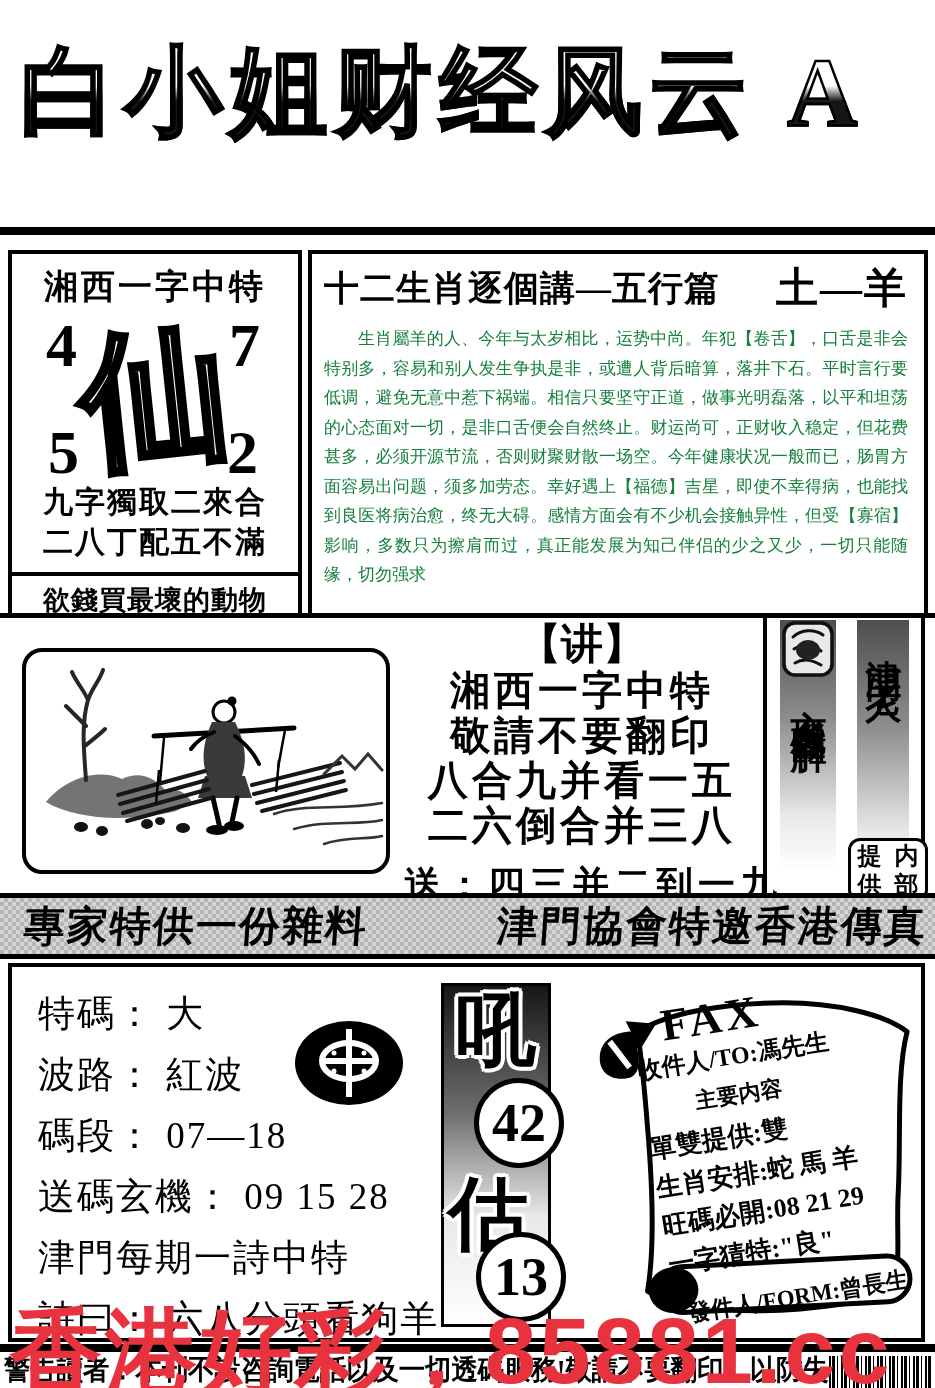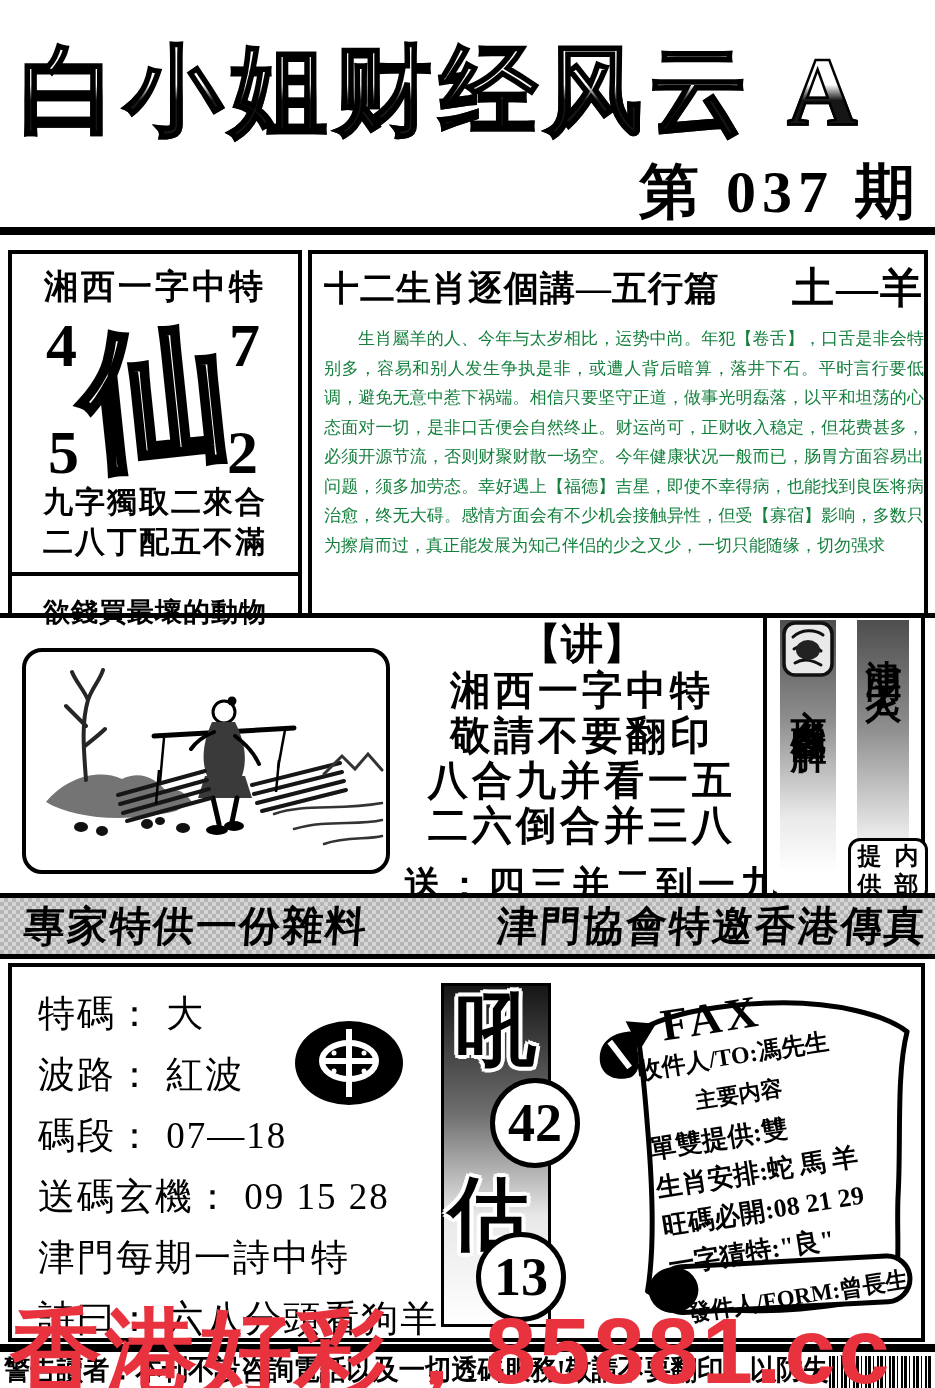--- a/index.html
+++ b/index.html
@@ -1,21 +1,21 @@
 <!DOCTYPE html>
 <html><head>
 <meta charset="utf-8">
 <style>
   html,body{margin:0;padding:0;background:#888;}
   .page{position:relative;width:935px;height:1388px;background:#fff;margin:0 auto;
         overflow:hidden;font-family:"Liberation Sans",sans-serif;color:#000;}
 
   
   .masthead{position:absolute;top:28px;left:20px;width:900px;height:130px;
-            display:flex;justify-content:space-between;align-items:flex-end;}
+            display:flex;justify-content:space-between;align-items:center;}
   .masthead-title{font-size:97px;font-weight:900;letter-spacing:8px;white-space:nowrap;
             font-family:"Liberation Serif",serif;
             -webkit-text-stroke:2.5px #000;
             background:linear-gradient(to bottom,#ffffff 0%,#ffffff 44%,#161616 56%,#161616 100%);
             -webkit-background-clip:text;background-clip:text;color:transparent;
             text-shadow:none;}
   .issue{position:absolute;top:152px;right:14px;font-size:60px;font-weight:900;
          font-family:"Liberation Serif",serif;letter-spacing:6px;}
   .top-rule{position:absolute;top:227px;left:0;width:935px;height:8px;background:#000;}
 
@@ -29,26 +29,26 @@
   .num.tl{left:34px;top:-4px;}
   .num.tr{right:38px;top:-4px;}
   .num.bl{left:36px;bottom:-6px;}
   .num.br{right:40px;bottom:-6px;}
   .center-char{position:absolute;left:0;right:0;top:50%;transform:translateY(-50%) rotate(-6deg);
             font-size:148px;font-weight:900;font-family:"Liberation Serif",serif;
             color:#fff;-webkit-text-stroke:5px #000;line-height:1;}
   .left-line{font-size:30px;font-weight:900;line-height:40px;letter-spacing:2px;
             font-family:"Liberation Serif",serif;}
   .left-divider{border-top:4px solid #000;margin-top:10px;}
-  .left-footer{padding-top:18px;font-size:27px;font-weight:900;letter-spacing:1px;
+  .left-footer{padding-top:6px;font-size:27px;font-weight:900;letter-spacing:1px;
             font-family:"Liberation Serif",serif;}
 
   
   .right-box{position:absolute;left:308px;top:250px;width:620px;height:367px;
-            border:4px solid #000;box-sizing:border-box;padding:6px 0 0 12px;}
+            border:4px solid #000;box-sizing:border-box;padding:6px 16px 0 12px;}
   .zodiac-header{display:flex;justify-content:space-between;align-items:center;}
   .zodiac-title{font-size:35px;font-weight:900;letter-spacing:1px;font-family:"Liberation Serif",serif;}
   .zodiac-element{font-size:42px;font-weight:900;letter-spacing:2px;font-family:"Liberation Serif",serif;}
   .zodiac-body{margin-top:8px;font-size:17px;line-height:29.5px;text-align:justify;
             text-indent:2em;color:#15803d;font-weight:500;}
 
   
   .mid-rule{position:absolute;top:613px;left:0;width:935px;height:5px;background:#000;}
   .mid-vline{position:absolute;left:763px;top:618px;width:4px;height:275px;background:#000;}
   .mid-rline{position:absolute;left:921px;top:618px;width:4px;height:275px;background:#000;}
@@ -100,21 +100,21 @@
           border:3px solid #000;box-sizing:border-box;
           background:linear-gradient(180deg,#161616 0%,#6f6f6f 38%,#e8e8e8 68%,#fff 100%);}
   .shout-char{font-size:80px;font-weight:900;font-family:"Liberation Serif",serif;color:#000;
           text-align:center;line-height:1.1;
           text-shadow:-3px -3px 0 #fff,3px -3px 0 #fff,-3px 3px 0 #fff,3px 3px 0 #fff,
                       0 -4px 0 #fff,0 4px 0 #fff,-4px 0 0 #fff,4px 0 0 #fff;}
   .shout-char.second{margin-top:8px;margin-left:-16px;}
   .circle-num{position:absolute;width:90px;height:90px;border:5px solid #000;border-radius:50%;
           background:#fff;box-sizing:border-box;display:flex;align-items:center;justify-content:center;
           font-size:54px;font-weight:900;font-family:"Liberation Serif",serif;}
-  .circle-num.first{left:46px;top:92px;}
+  .circle-num.first{left:30px;top:92px;}
   .circle-num.second{left:32px;top:246px;}
 
   
   .fax-area{position:absolute;left:548px;top:2px;width:368px;height:372px;}
   .fax-area svg.scroll{position:absolute;left:0;top:0;width:100%;height:100%;}
   .fax-text{position:absolute;left:68px;top:40px;width:270px;transform:rotate(-9deg);
           transform-origin:left top;font-family:"Liberation Serif",serif;}
   .fax-heading{display:flex;align-items:center;font-size:45px;font-weight:900;letter-spacing:4px;line-height:1;}
   .fax-arrow{width:0;height:0;border-top:16px solid transparent;border-bottom:16px solid transparent;
           border-left:26px solid #000;margin-right:4px;transform:rotate(-18deg);}
@@ -135,21 +135,20 @@
           background:repeating-linear-gradient(90deg,#000 0 2px,#fff 2px 3px,#000 3px 6px,#fff 6px 8px,#000 8px 9px,#fff 9px 12px);}
 </style>
 </head>
 <body>
 
 <div class="page">
 
   <div class="masthead">
     <div class="masthead-title">白小姐财经风云 A</div>
   </div>
-  <div class="issue">第 037 期</div>
   <div class="top-rule"></div>
 
   <div class="left-box">
     <div class="left-box-header">湘西一字中特</div>
     <div class="num-area">
       <span class="num tl">4</span>
       <span class="num tr">7</span>
       <span class="num bl">5</span>
       <span class="num br">2</span>
       <div class="center-char">仙</div>

